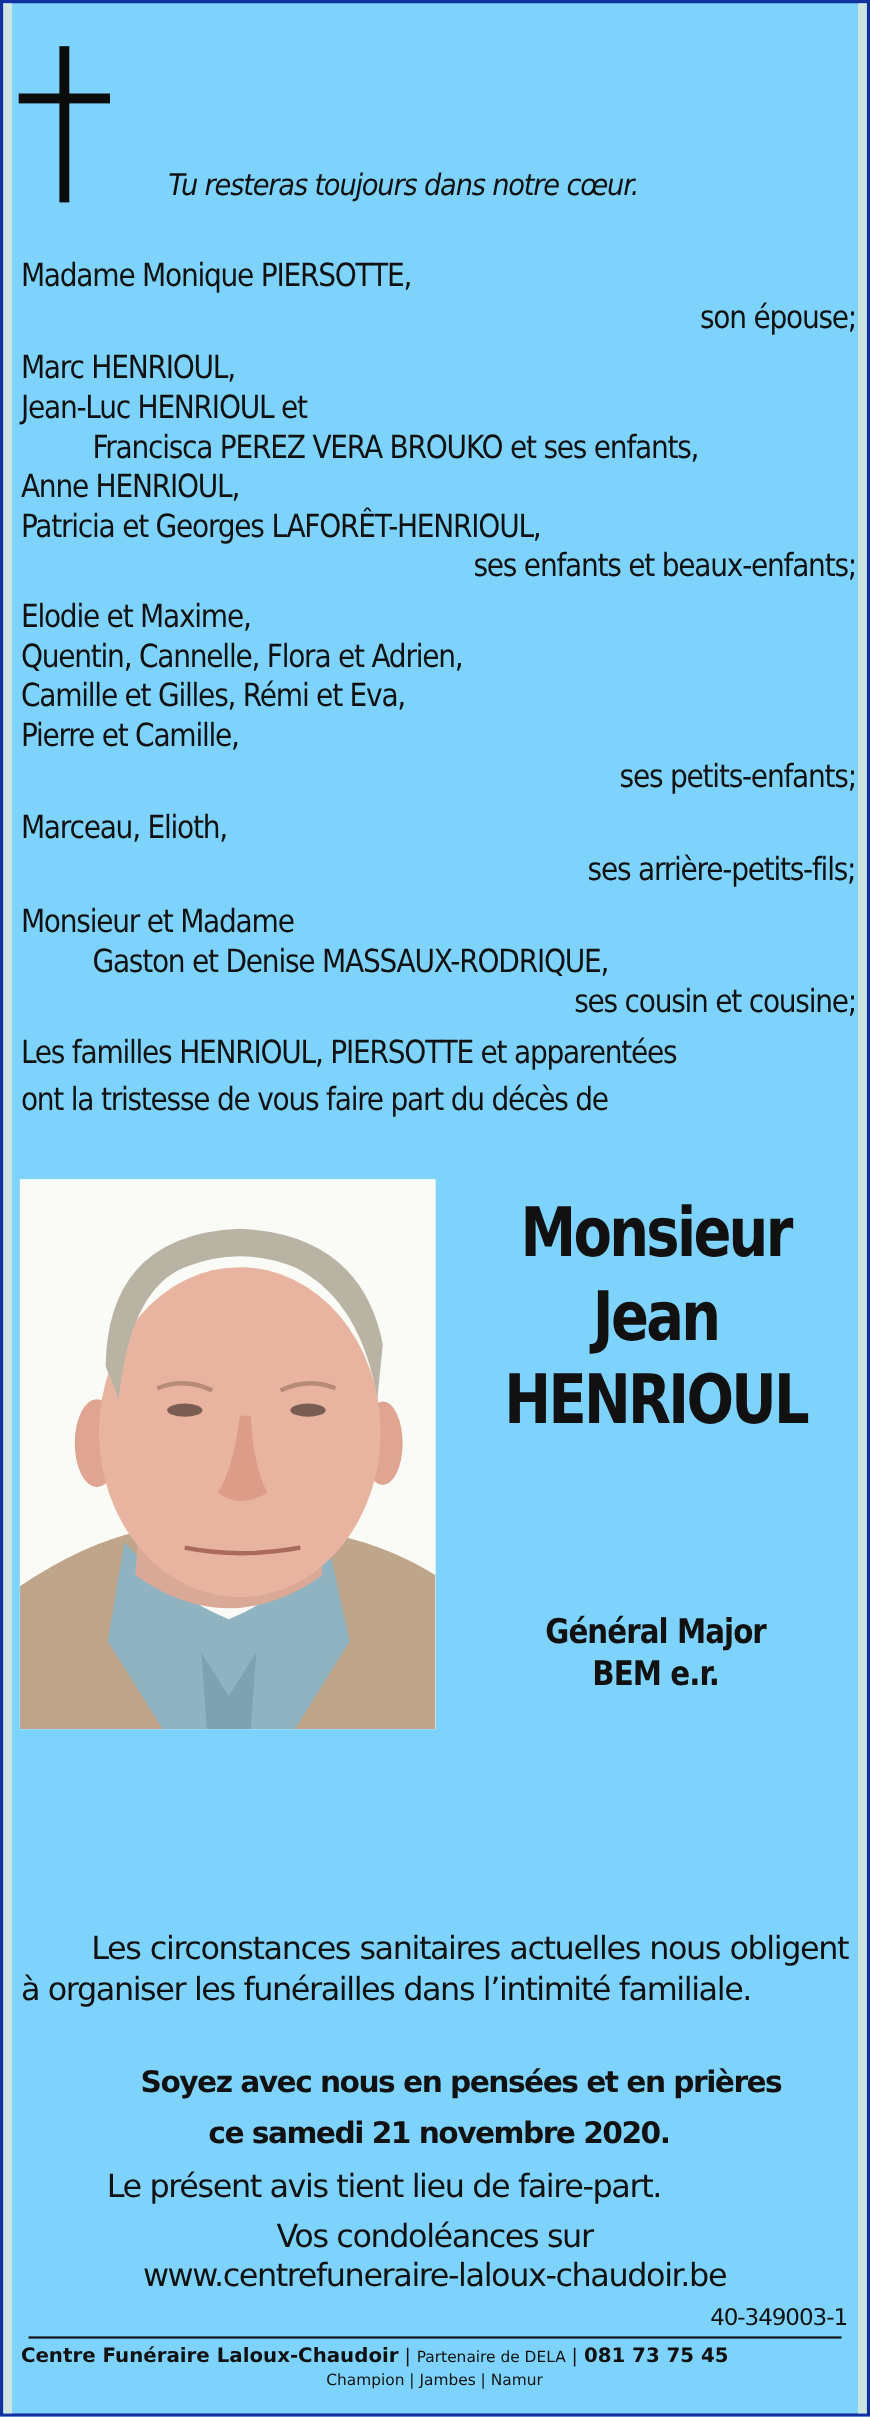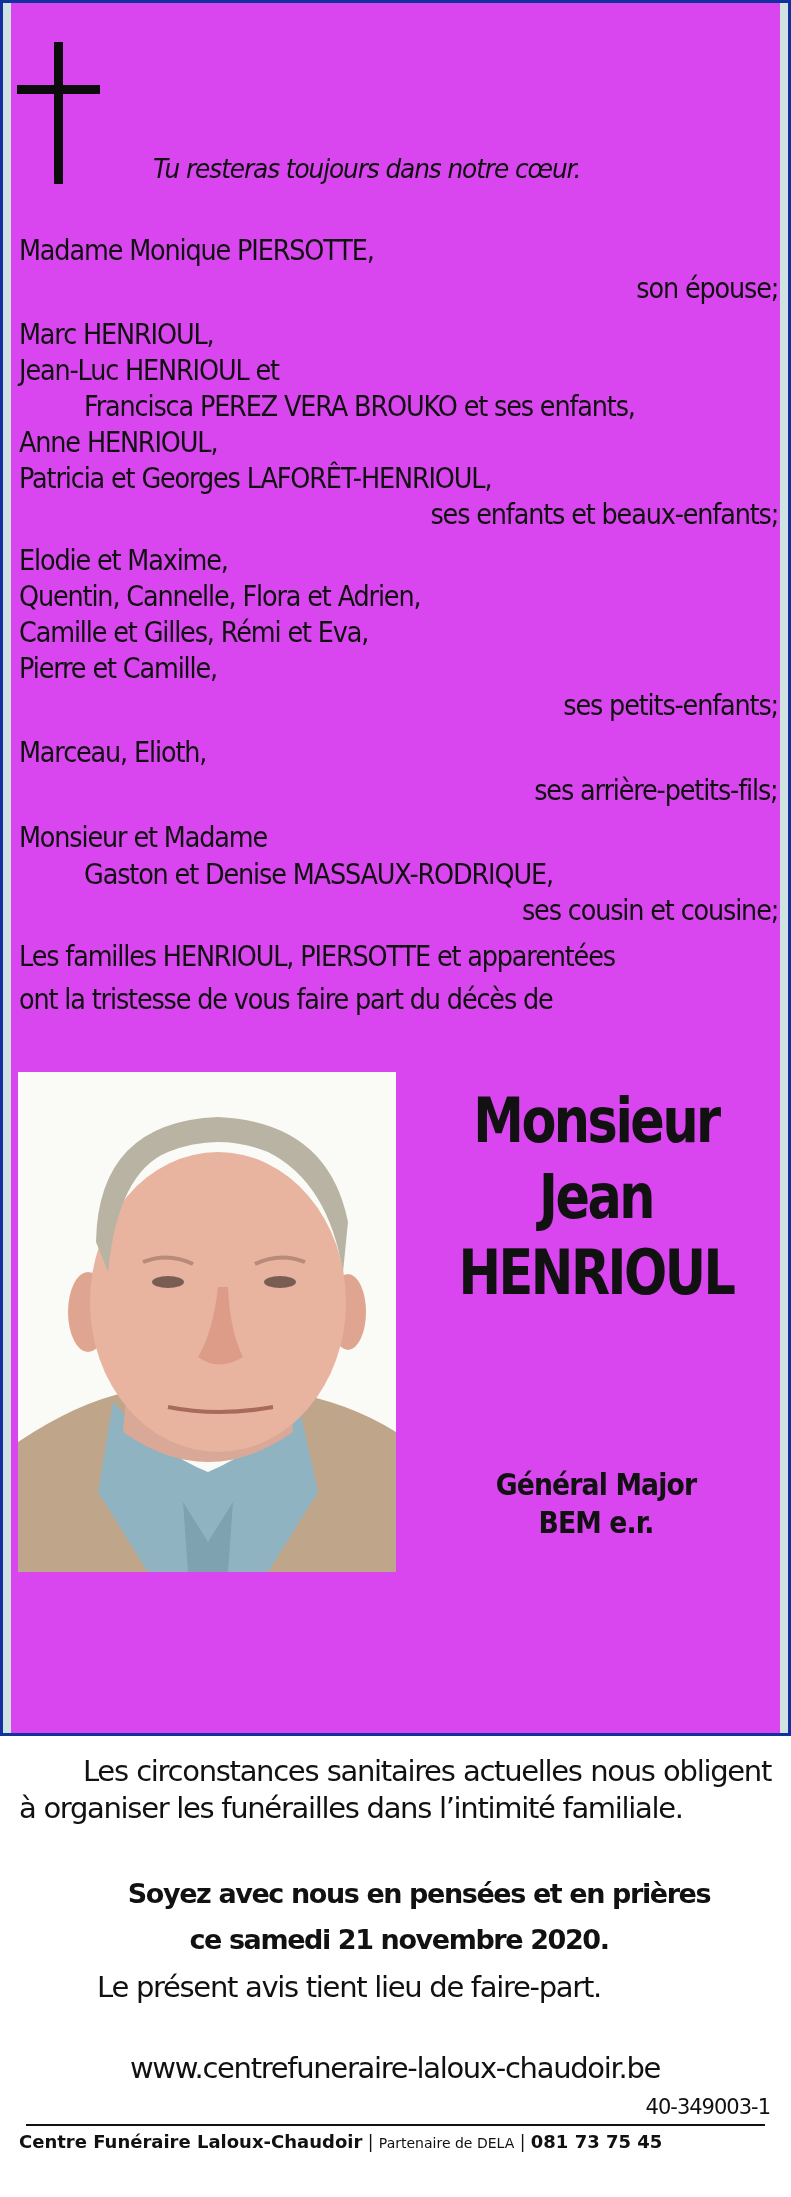--- a/index.html
+++ b/index.html
@@ -1,21 +1,21 @@
 <!DOCTYPE html>
 <html><head>
   <meta charset="utf-8">
   <style>
     html, body { margin: 0; padding: 0; background: #ffffff; }
     body { width: 791px; height: 2197px; position: relative; overflow: hidden; }
     .frame {
-      position: absolute; left: 0; top: 0; width: 791px; height: 1736px;
+      position: absolute; left: 0; top: 0; width: 791px; height: 2197px;
       box-sizing: border-box;
       border: 3px solid #1230a0;
-      background: #d946ef;
+      background: #7dd3fc;
     }
     .strip-left, .strip-right {
       position: absolute; top: 0; bottom: 0; width: 8px; background: #cfe3e0;
     }
     .strip-left { left: 0; }
     .strip-right { right: 0; }
     .page {
       position: absolute; left: 0; top: 0; width: 785px; height: 2191px;
       font-family: "DejaVu Sans Condensed", "DejaVu Sans", "Liberation Sans", sans-serif;
       color: #111111;
@@ -160,26 +160,28 @@
     <div class="name-block" style="top:1462px;">
       <span class="med">Général Major</span>
       <span class="med">BEM e.r.</span>
     </div>
 
     <div class="just" style="top:1750px; text-indent:64px;">Les circonstances sanitaires actuelles nous obligent à organiser les funérailles dans l’intimité familiale.</div>
 
     <div class="center bold-c" style="top:1875px; left:40px;">Soyez avec nous en pensées et en prières</div>
     <div class="center bold-c" style="top:1921px; left:20px;">ce samedi 21 novembre 2020.</div>
     <div class="center reg-c" style="top:1967px; left:-30px;">Le présent avis tient lieu de faire-part.</div>
+    <div class="center reg-c" style="top:2013px;">Vos condoléances sur</div>
     <div class="center reg-c" style="top:2048px;">www.centrefuneraire-laloux-chaudoir.be</div>
 
     <div class="ref">40-349003-1</div>
     <div class="rule"></div>
     <div class="footer1">
       <span class="strong">Centre Funéraire Laloux-Chaudoir</span>
       <span>|</span>
       <span class="small">Partenaire de DELA</span>
       <span>|</span>
       <span class="strong">081 73 75 45</span>
     </div>
+    <div class="footer2">Champion | Jambes | Namur</div>
 
   </div>
 </div>
 
 </body></html>

